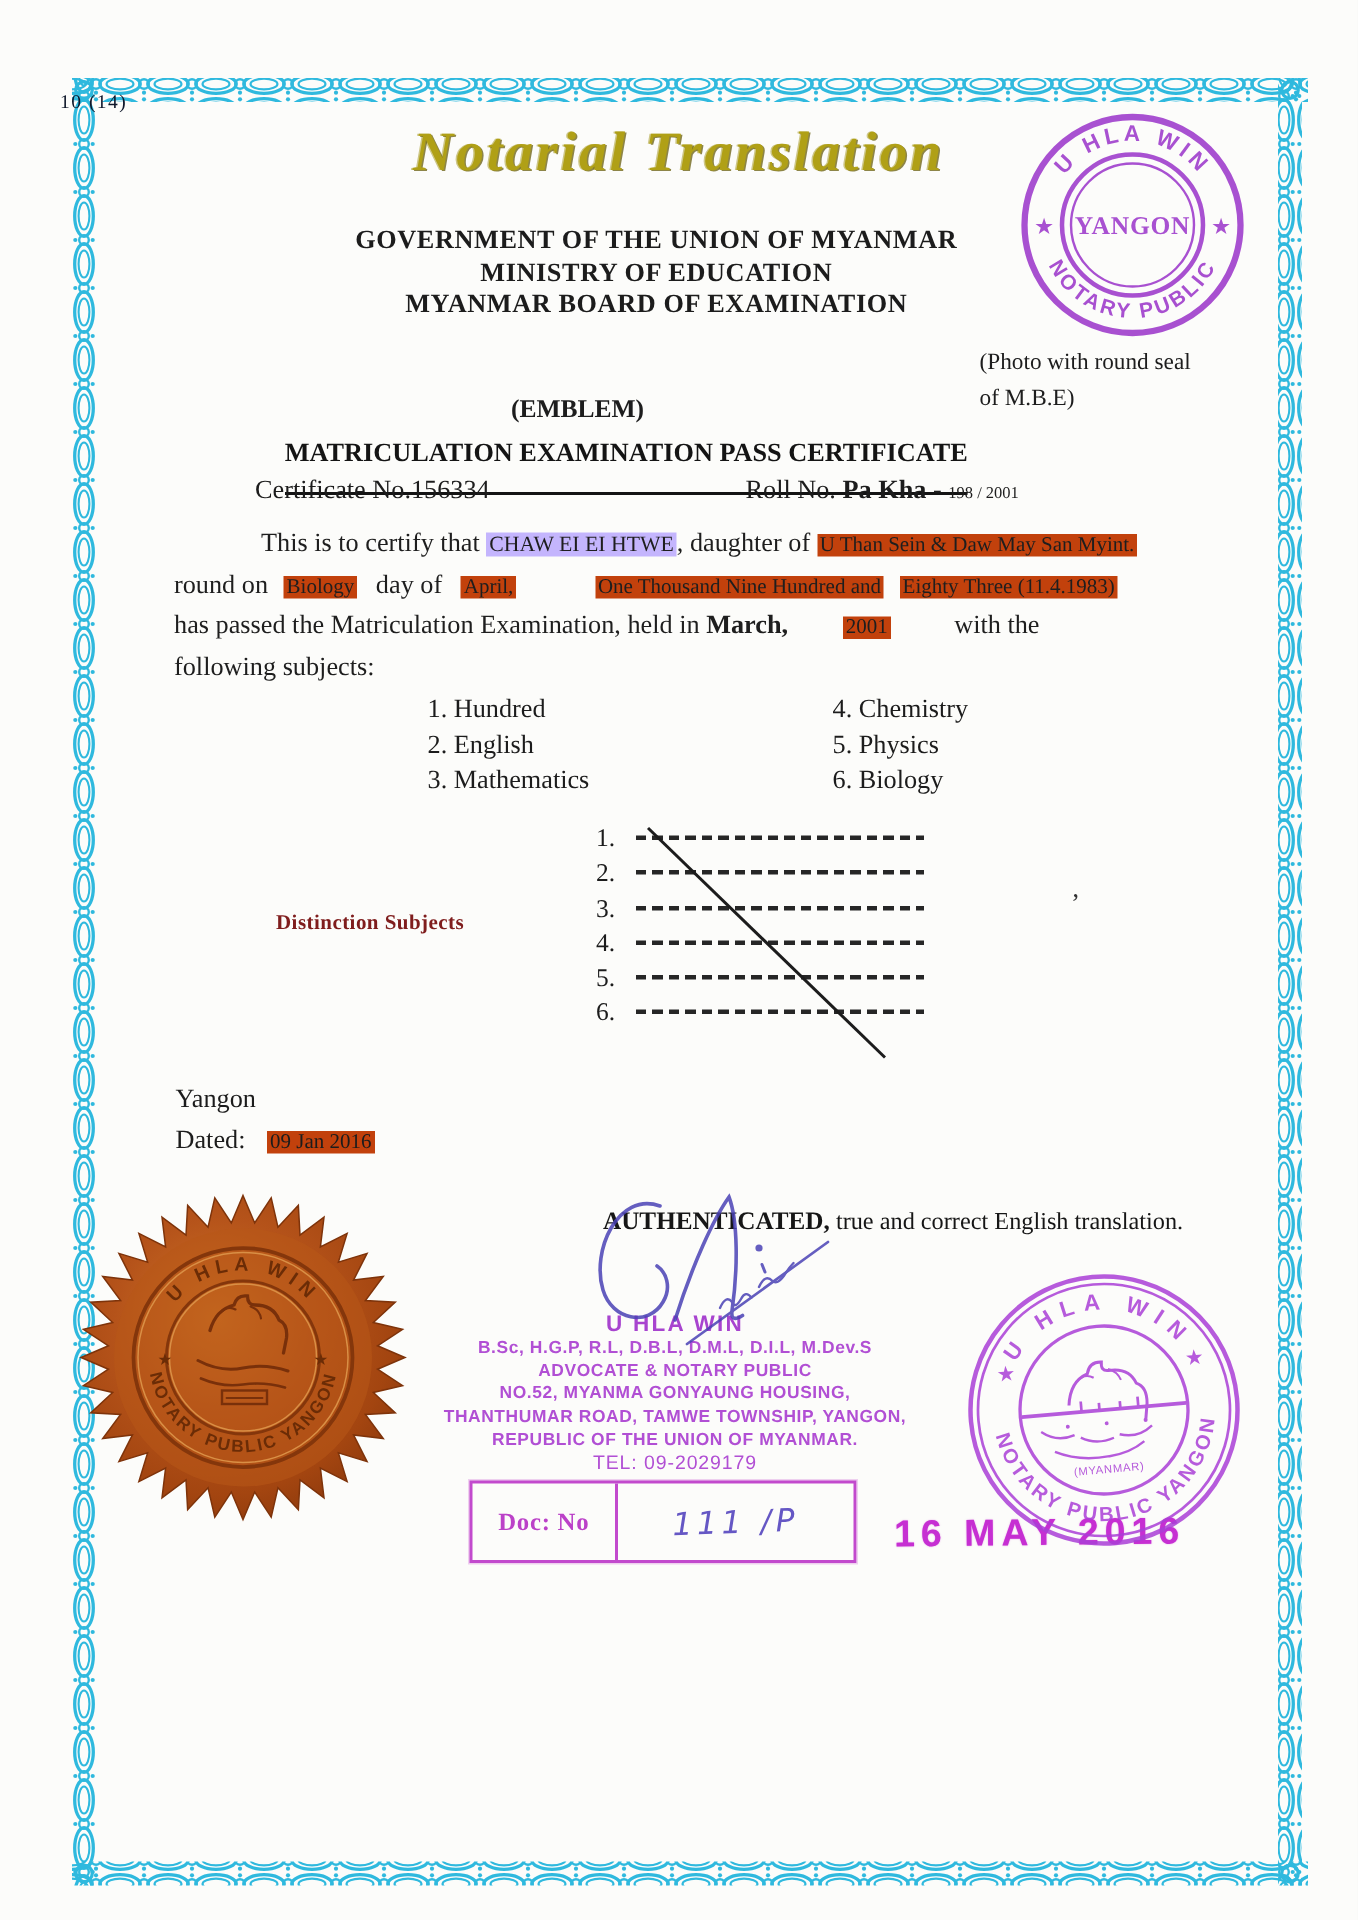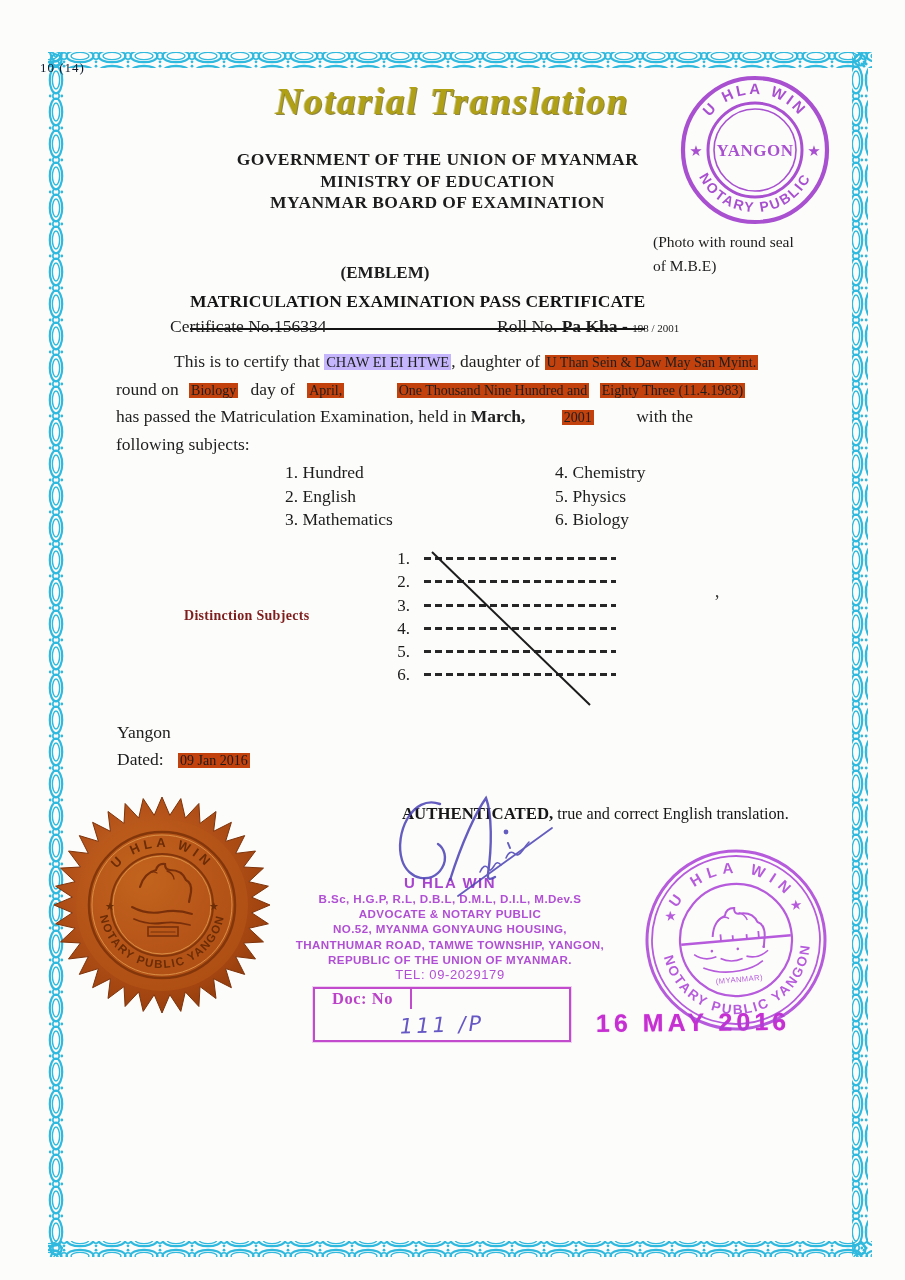--- a/index.html
+++ b/index.html
@@ -31,21 +31,21 @@
   .stray{left:714px;top:592px;font-size:18px;color:#333;}
   .place-block{left:117px;top:719px;font-size:17.5px;color:#1c1c1c;line-height:26.5px;}
   .sig-block{left:555px;width:300px;top:714px;text-align:center;font-size:17px;color:#1c1c1c;line-height:23.5px;}
   .auth-line{left:402px;top:804px;font-size:16.2px;color:#161616;white-space:nowrap;}
   .auth-line b{font-size:16.8px;}
   .notary-block{left:235px;width:430px;top:874px;text-align:center;color:#b14fd4;font-family:"Liberation Sans",sans-serif;}
   .notary-name{font-size:15px;font-weight:bold;letter-spacing:1.5px;color:#a844cf;}
   .notary-sub{font-size:11.6px;font-weight:bold;line-height:15.2px;letter-spacing:.4px;}
   .notary-tel{font-size:13px;font-weight:normal;letter-spacing:.6px;}
   .doc-box{left:313px;top:987px;width:254px;height:51px;border:2.5px solid #bf41cb;display:flex;
-    box-shadow:0 0 0 1px rgba(191,65,203,.25);opacity:.95;flex-direction:column;}
+    box-shadow:0 0 0 1px rgba(191,65,203,.25);opacity:.95;}
   .doc-box .cell-label{width:95px;border-right:2.5px solid #bf41cb;display:flex;align-items:center;justify-content:center;
     color:#b837c6;font-weight:bold;font-size:16.5px;letter-spacing:.5px;}
   .doc-box .cell-value{flex:1;display:flex;align-items:center;justify-content:center;
     color:#5d4fc2;font-size:21px;font-style:italic;letter-spacing:3px;transform:rotate(-2deg);font-family:"DejaVu Sans",sans-serif;}
   .date-stamp{left:596px;top:1008px;font-family:"Liberation Sans",sans-serif;font-weight:bold;font-size:25px;
     letter-spacing:4px;color:#c62fd2;transform:rotate(-.6deg);text-shadow:0 0 1px rgba(198,47,210,.55);}
   .svg-abs{position:absolute;}
 </style>
 </head>
 <body>

